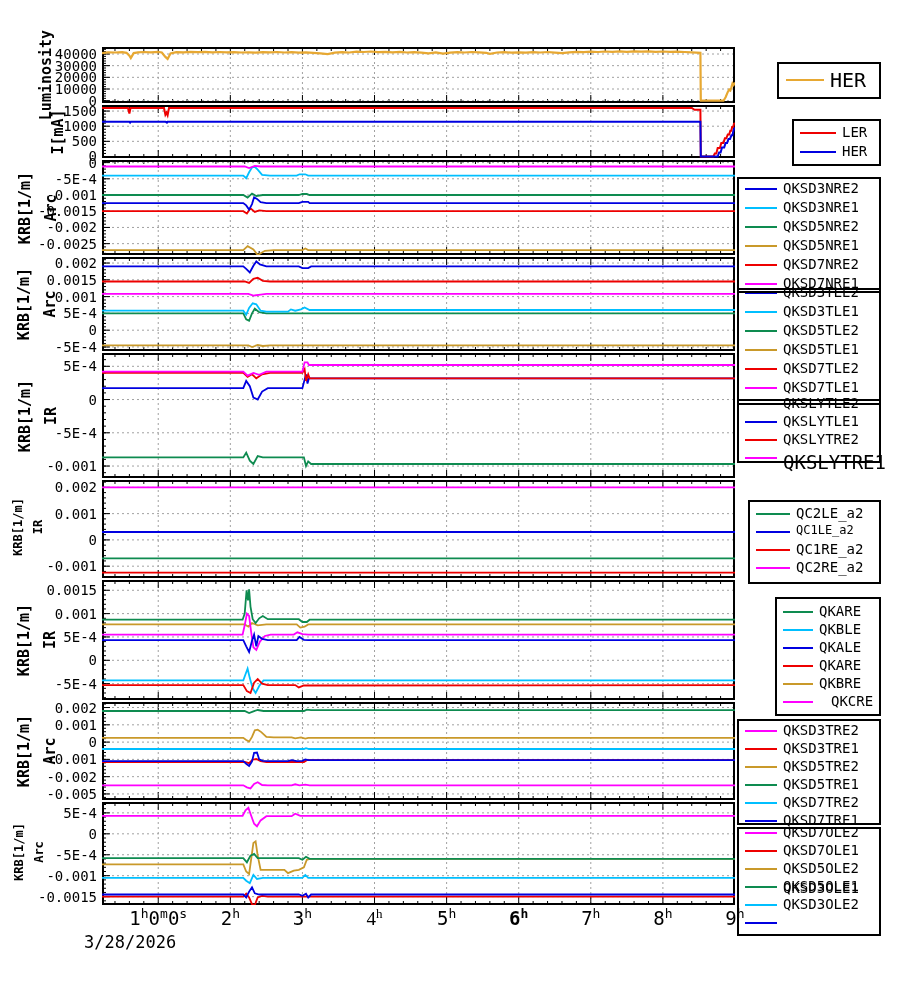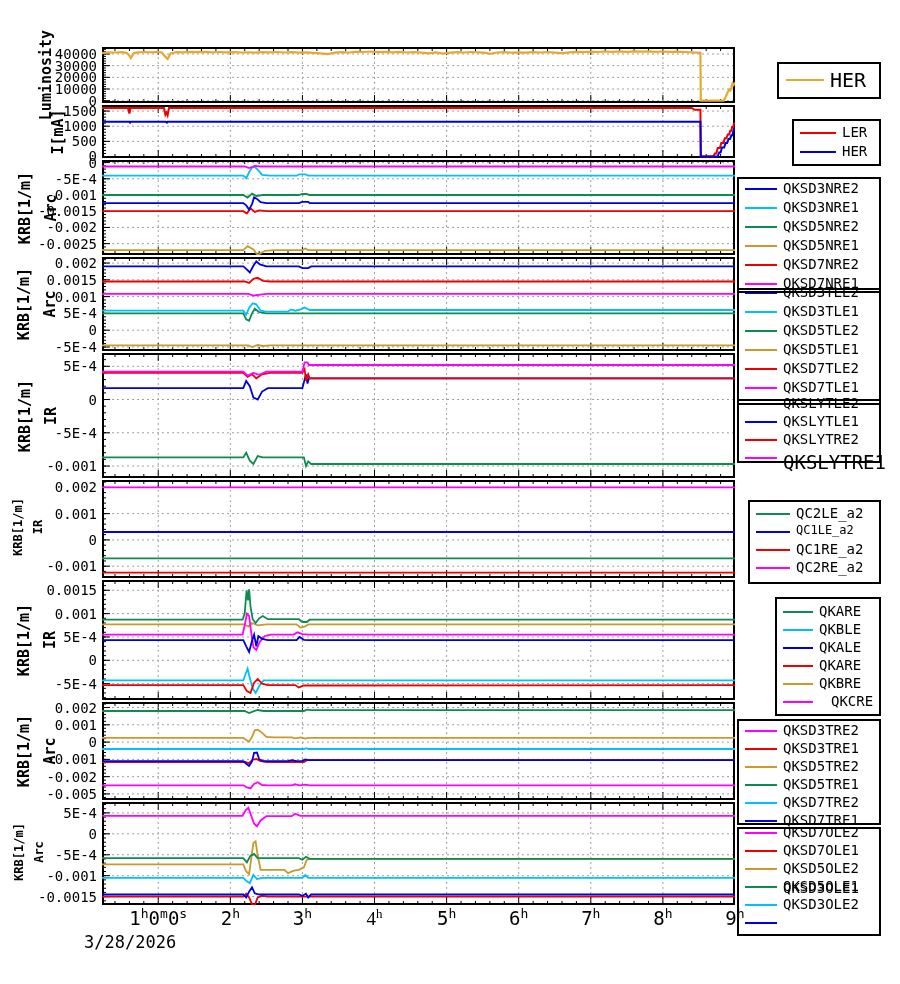--- a/index.html
+++ b/index.html
@@ -1304,21 +1304,21 @@
     <div class="ytick" style="top: 846.756px;">-5E-4</div>
     <div class="ytick" style="top: 867.691px;">-0.001</div>
     <div class="ytick" style="top: 888.626px;">-0.0015</div>
     <div class="ylab" style="left: -63.5px; top: 844.5px; width: 163px; font-size: 12px;">KRB[1/m]</div>
     <div class="ylab" style="left: -43.5px; top: 844.5px; width: 163px; font-size: 12px;">Arc</div>
     <div class="xtick" style="left: 88.2346px;"><span>1</span><sup>h</sup><span>0</span><sup>m</sup><span>0</span><sup>s</sup></div>
     <div class="xtick" style="left: 160.33px;"><span>2</span><sup>h</sup></div>
     <div class="xtick" style="left: 232.426px;"><span>3</span><sup>h</sup></div>
     <div class="xtick" style="left: 304.522px; font-family: Liberation Serif, serif;"><span>4</span><sup>h</sup></div>
     <div class="xtick" style="left: 376.617px;"><span>5</span><sup>h</sup></div>
-    <div class="xtick" style="left: 448.713px;"><span>6</span><sup>h</sup></div>
+    <div class="xtick" style="left: 448.713px; font-weight: bold;"><span>6</span><sup>h</sup></div>
     <div class="xtick" style="left: 520.809px;"><span>7</span><sup>h</sup></div>
     <div class="xtick" style="left: 592.904px;"><span>8</span><sup>h</sup></div>
     <div class="xtick" style="left: 665px;"><span>9</span><sup>h</sup></div>
     <div class="legline" style="left: 786px; top: 79px; width: 38px; background: rgb(231, 168, 50);"></div>
     <div class="legrow" style="left: 830px; top: 68px; font-size: 20px;">HER</div>
     <div class="legline" style="left: 800px; top: 132px; width: 36px; background: rgb(238, 0, 0);"></div>
     <div class="legrow" style="left: 842px; top: 124px; font-size: 14px;">LER</div>
     <div class="legline" style="left: 800px; top: 151px; width: 36px; background: rgb(0, 0, 224);"></div>
     <div class="legrow" style="left: 842px; top: 143px; font-size: 14px;">HER</div>
     <div class="legline" style="left: 745px; top: 188px; width: 32px; background: rgb(0, 0, 224);"></div>

